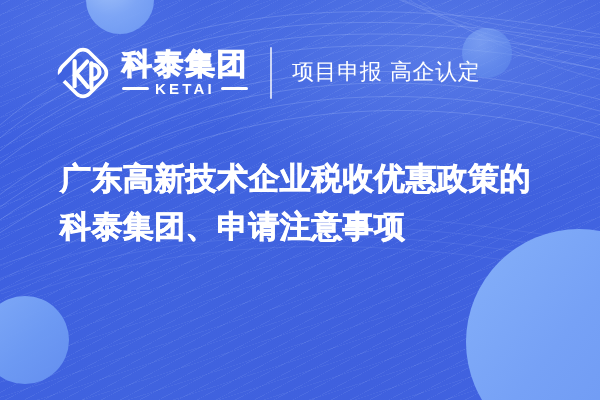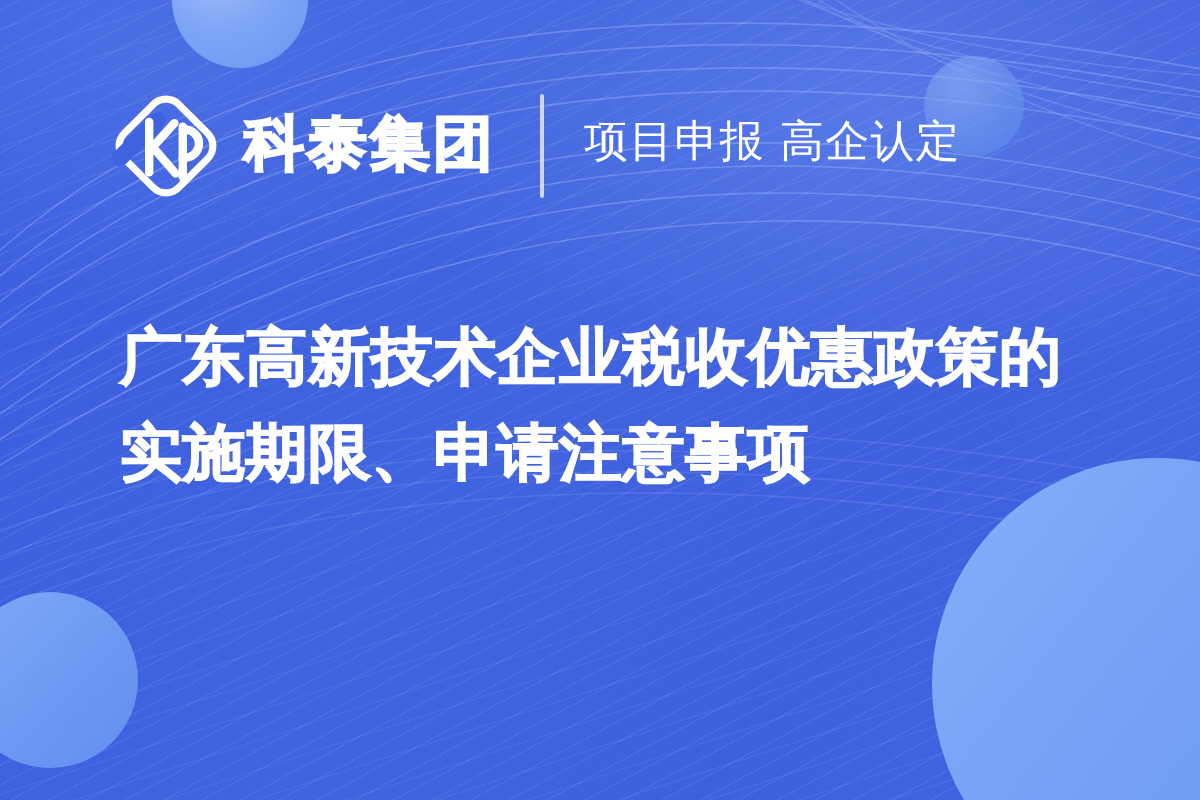--- a/index.html
+++ b/index.html
@@ -260,29 +260,34 @@
           <path d="M36 30 L36 72"></path>
           <path d="M36 54 L57 31"></path>
           <path d="M40 52 L58 73"></path>
         </g>
         <path d="M64 34 L64 76" stroke="#ffffff" stroke-width="7" stroke-linecap="round" fill="none"></path>
         <path d="M64 36 C82 36 82 60 64 60" stroke="#ffffff" stroke-width="7" stroke-linecap="round" fill="none"></path>
       </svg>
 
       <div class="logo-words">
         <div class="logo-cn">科泰集团</div>
+        <div class="logo-en-row">
+          <span class="logo-dash"></span>
+          <span class="logo-en">KETAI</span>
+          <span class="logo-dash"></span>
+        </div>
       </div>
     </div>
 
     <div class="divider"></div>
 
     <div class="tagline">
       <div class="tagline-sub">项目申报 高企认定</div>
     </div>
 
   </div>
 
   <div class="title">
     <span class="title-line">广东高新技术企业税收优惠政策的</span>
-    <span class="title-line">实施期限、申请注意事项</span>
+    <span class="title-line">科泰集团、申请注意事项</span>
   </div>
 
 </div>
 
 </body></html>

